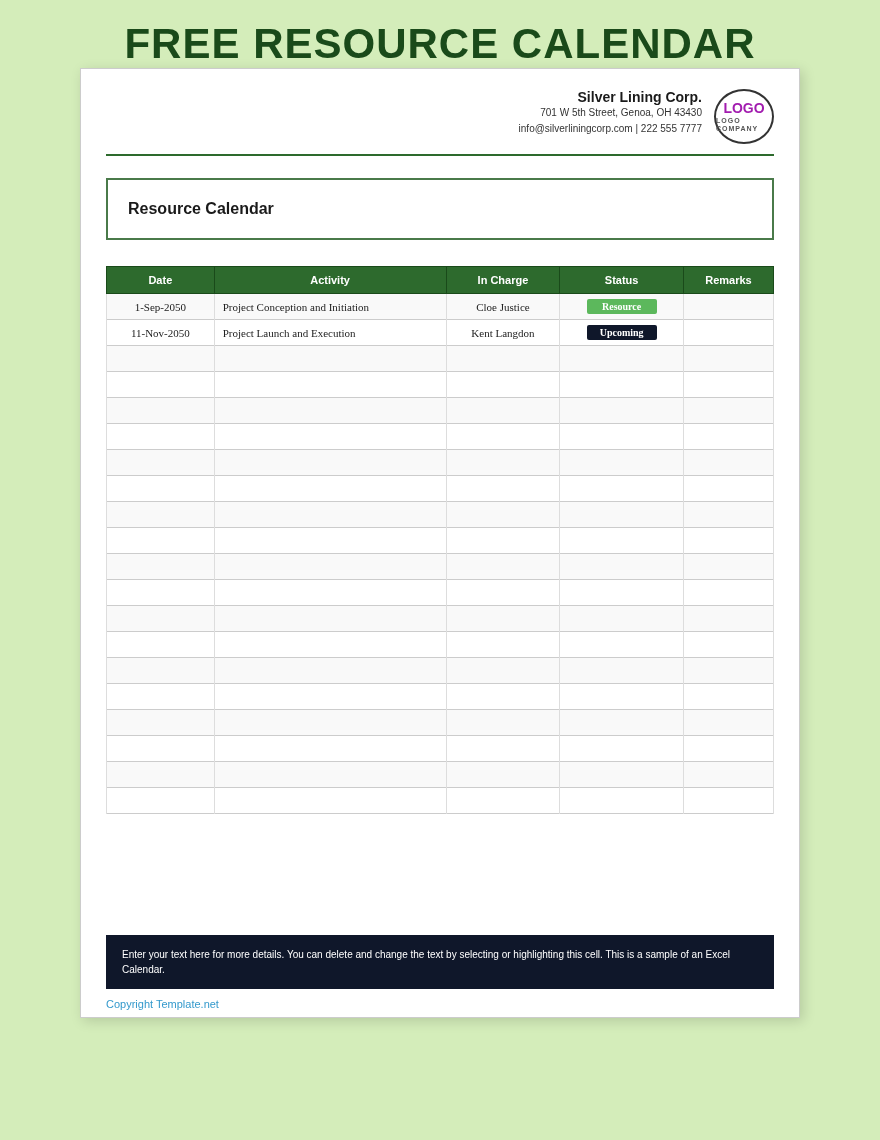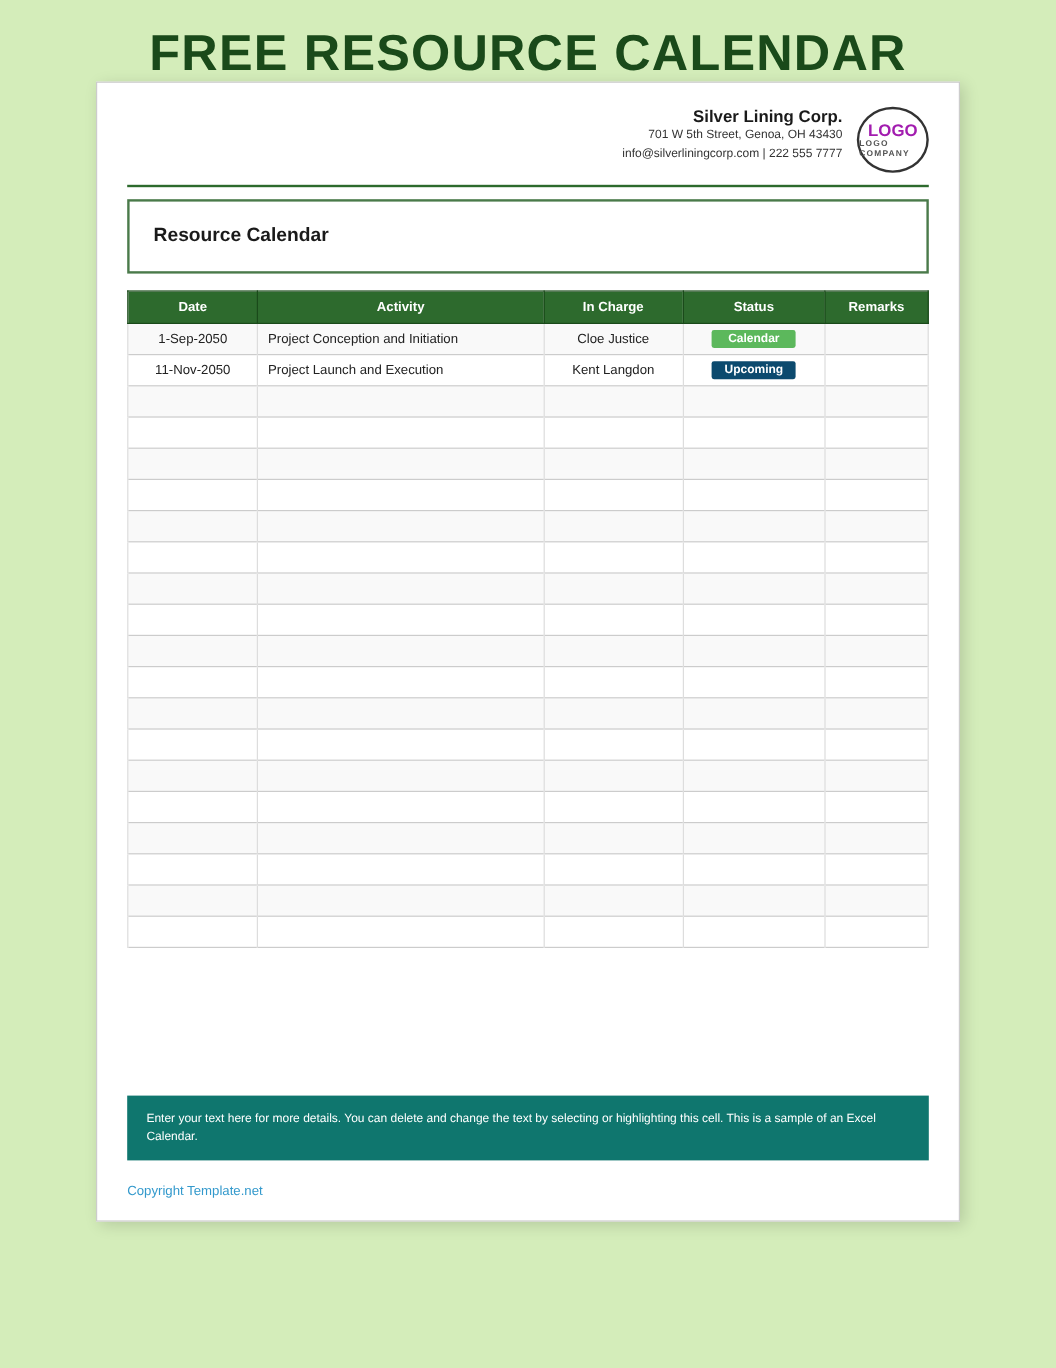--- a/index.html
+++ b/index.html
@@ -33,20 +33,21 @@
       min-height: 950px;
       display: flex;
       flex-direction: column;
     }
 
     .doc-inner {
       margin: 20px 25px 0 25px;
       flex: 1;
       display: flex;
       flex-direction: column;
+      gap: 12px;
     }
 
     
     .header-section {
       display: flex;
       justify-content: flex-end;
       align-items: flex-start;
       padding-bottom: 10px;
       border-bottom: 2px solid #2d6a2d;
       margin-bottom: 10px;
@@ -125,20 +126,21 @@
 
     .resource-table thead th {
       padding: 7px 8px;
       text-align: center;
       font-weight: bold;
       border: 1px solid #1a4a1a;
     }
 
     .resource-table tbody tr {
       border-bottom: 1px solid #ccc;
+      font-family: Liberation Serif, serif;
     }
 
     .resource-table tbody td {
       padding: 5px 8px;
       text-align: center;
       border-right: 1px solid #ddd;
       color: #222;
       height: 26px;
     }
 
@@ -168,27 +170,27 @@
     .status-completed {
       background-color: #5cb85c;
     }
 
     .status-inprogress {
       background-color: #5cb85c;
       opacity: 0.85;
     }
 
     .status-upcoming {
-      background-color: #0c4a6e;
+      background-color: #0f172a;
       text-align: center;
     }
 
     
     .footer-note {
-      background-color: #0f766e;
+      background-color: #0f172a;
       color: white;
       padding: 12px 16px;
       font-size: 10px;
       line-height: 1.5;
       margin: 0 0 0 0;
     }
 
     .doc-footer-outer {
       margin: 0 25px 0 25px;
     }
@@ -238,21 +240,21 @@
           <th>Remarks</th>
         </tr>
       </thead>
       <tbody id="table-body">
 
       <tr>
       <td>1-Sep-2050</td>
       <td style="text-align:left;margin-top:24px;">Project Conception and Initiation</td>
       <td>Cloe Justice</td>
       <td>
-        <span class="status-badge status-completed">Calendar</span>
+        <span class="status-badge status-completed">Resource</span>
       </td>
       <td></td>
     </tr>
           <tr>
       <td>11-Nov-2050</td>
       <td style="text-align:left;">Project Launch and Execution</td>
       <td>Kent Langdon</td>
       <td>
         <span class="status-badge status-upcoming">Upcoming</span>
       </td>
@@ -386,16 +388,16 @@
     </tr>
         </tbody>
     </table>
 
   </div>
 
   <div class="doc-footer-outer">
     <div class="footer-note">Enter your text here for more details. You can delete and change the text by selecting or highlighting this cell. This is a sample of an Excel Calendar.</div>
   </div>
 
-  <div style="padding: 16px 25px;">
+  <div style="padding: 5px 25px;">
     <span class="copyright">Copyright Template.net</span>
   </div>
 </div>
 
 </body></html>

